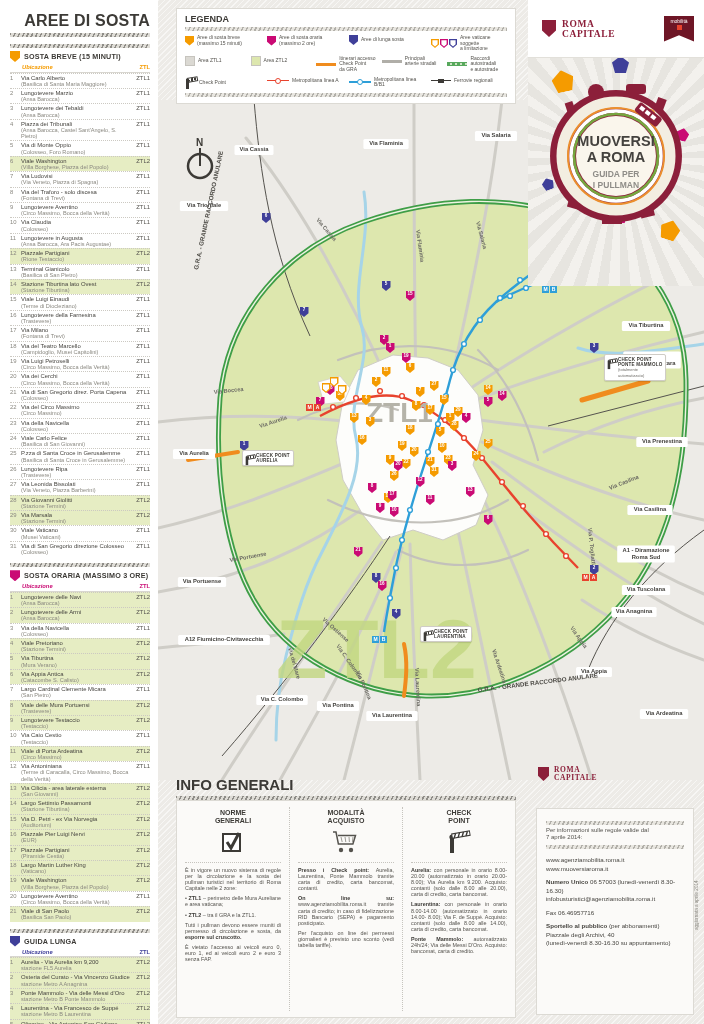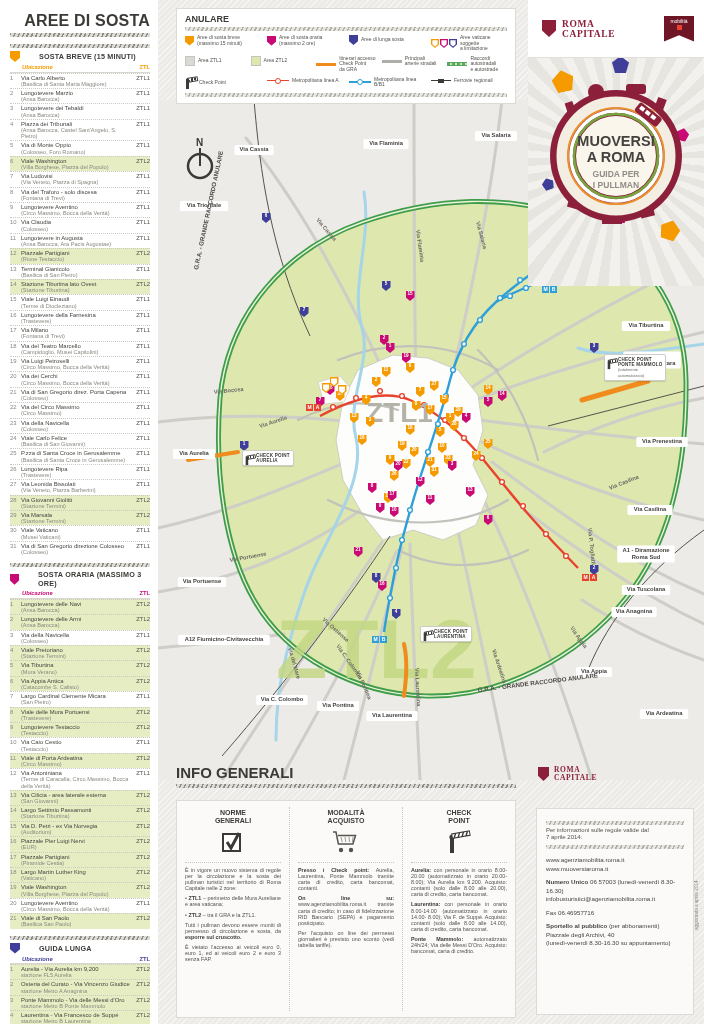--- a/index.html
+++ b/index.html
@@ -8,21 +8,21 @@
     font-family:"Liberation Sans",sans-serif;color:#3c3a36;
     background-color:#edebe7;
     background-image:repeating-linear-gradient(135deg,rgba(255,255,255,.55) 0 1px,transparent 1px 4px);}
   .hatch{height:4px;background:repeating-linear-gradient(115deg,#8f8d88 0 1.5px,#dedcd6 1.5px 4px);margin:2px 0;}
   .hatch.light{background:repeating-linear-gradient(115deg,#b2b0aa 0 1.5px,#e8e6e0 1.5px 4px);}
 
   
   .sidebar{position:absolute;left:0;top:0;width:158px;height:1024px;background:#fff;padding:12px 8px 4px 10px;overflow:hidden;z-index:5;}
   .sidebar h1{font-size:16px;margin:0 0 3px;letter-spacing:.2px;color:#3c3a36;text-align:right;}
   .sec{margin-top:7px;}
-  .sec-h{display:flex;align-items:center;gap:19px;margin:3px 0 1px;}
+  .sec-h{display:flex;align-items:center;gap:4px;margin:3px 0 1px;}
   .shield{width:10px;height:11px;display:inline-block;clip-path:polygon(0 0,100% 0,100% 62%,50% 100%,0 62%);}
   .sec-t{font-size:7.2px;font-weight:bold;letter-spacing:.2px;}
   .cols{display:flex;justify-content:space-between;font-size:5.8px;border-bottom:1px solid #d8d6d0;padding:1px 0 1.5px 12px;}
   .cols .cu{font-style:italic;font-weight:bold;}
   .cols .cz{font-weight:bold;}
   .row{display:flex;font-size:5.9px;line-height:6.2px;padding:1px 0;border-top:1px dotted #ccc9c2;align-items:flex-start;}
   .row:first-of-type{border-top:none;}
   .row.hl{background:#e6edc3;}
   .row .n{width:11px;color:#8a8880;flex:none;}
   .row .nm{flex:1;padding-right:2px;}
@@ -83,21 +83,21 @@
   .ribbon{margin-left:auto;width:30px;height:26px;background:#6e1626;clip-path:polygon(0 0,100% 0,100% 100%,50% 76%,0 100%);
     color:#fff;font-size:5px;text-align:center;padding-top:3px;line-height:5.5px;}
   .ribbon .sq{display:inline-block;width:5px;height:5px;background:#e8432e;margin-top:1px;}
   .emblem-panel{position:absolute;left:528px;top:58px;width:176px;height:228px;z-index:6;overflow:hidden;
     background:repeating-conic-gradient(from 0deg at 52% 44%,#f3f1ed 0 5deg,#e7e5e0 5deg 10deg);}
   .pent{position:absolute;clip-path:polygon(50% 0,100% 38%,82% 100%,18% 100%,0 38%);}
   .emblem-panel svg{position:absolute;}
 
   
   .info-title{position:absolute;left:176px;top:764px;width:340px;z-index:6;}
-  .info-title h2{font-size:15px;margin:0 0 3px;}
+  .info-title h2{font-size:15px;margin:12px 0 3px;}
   .info-card{position:absolute;left:176px;top:800px;width:340px;height:218px;background:#fbfaf8;border:1px solid #dcdad4;z-index:6;
     display:flex;padding:6px 0;}
   .info-col{flex:1;padding:2px 8px;border-left:1px dotted #c6c4be;display:flex;flex-direction:column;}
   .info-col:first-child{border-left:none;}
   .ic-title{font-size:7px;font-weight:bold;text-align:center;line-height:8px;min-height:16px;}
   .ic-icon{display:flex;justify-content:center;align-items:center;height:34px;}
   .ic-div{border-top:1px dotted #c6c4be;margin:3px 0 4px;}
   .ic-body p{font-size:5.4px;line-height:6.1px;color:#55534e;margin:0 0 4px;text-align:justify;}
   .ic-body p b{color:#3c3a36;}
 
@@ -976,21 +976,21 @@
             <span class="nm">
               <span class="t1">Olimpico - Via Antonino San Giuliano</span>
             </span>
             <span class="z">ZTL2</span>
           </div>
         </div>
       </div>
   </aside>
 
   <section class="legend-card">
-    <h2>ANULARE</h2>
+    <h2>LEGENDA</h2>
     <div class="hatch light"></div>
     <div id="legend-rows">
         <div class="lg-row">
           <div class="lg-item">
             <span class="lg-shield" style="background:#f59b00"></span>
             <span class="lg-lab">
               <span style="display:block">Aree di sosta breve</span>
               <span style="display:block">(massimo 15 minuti)</span>
             </span>
           </div>

